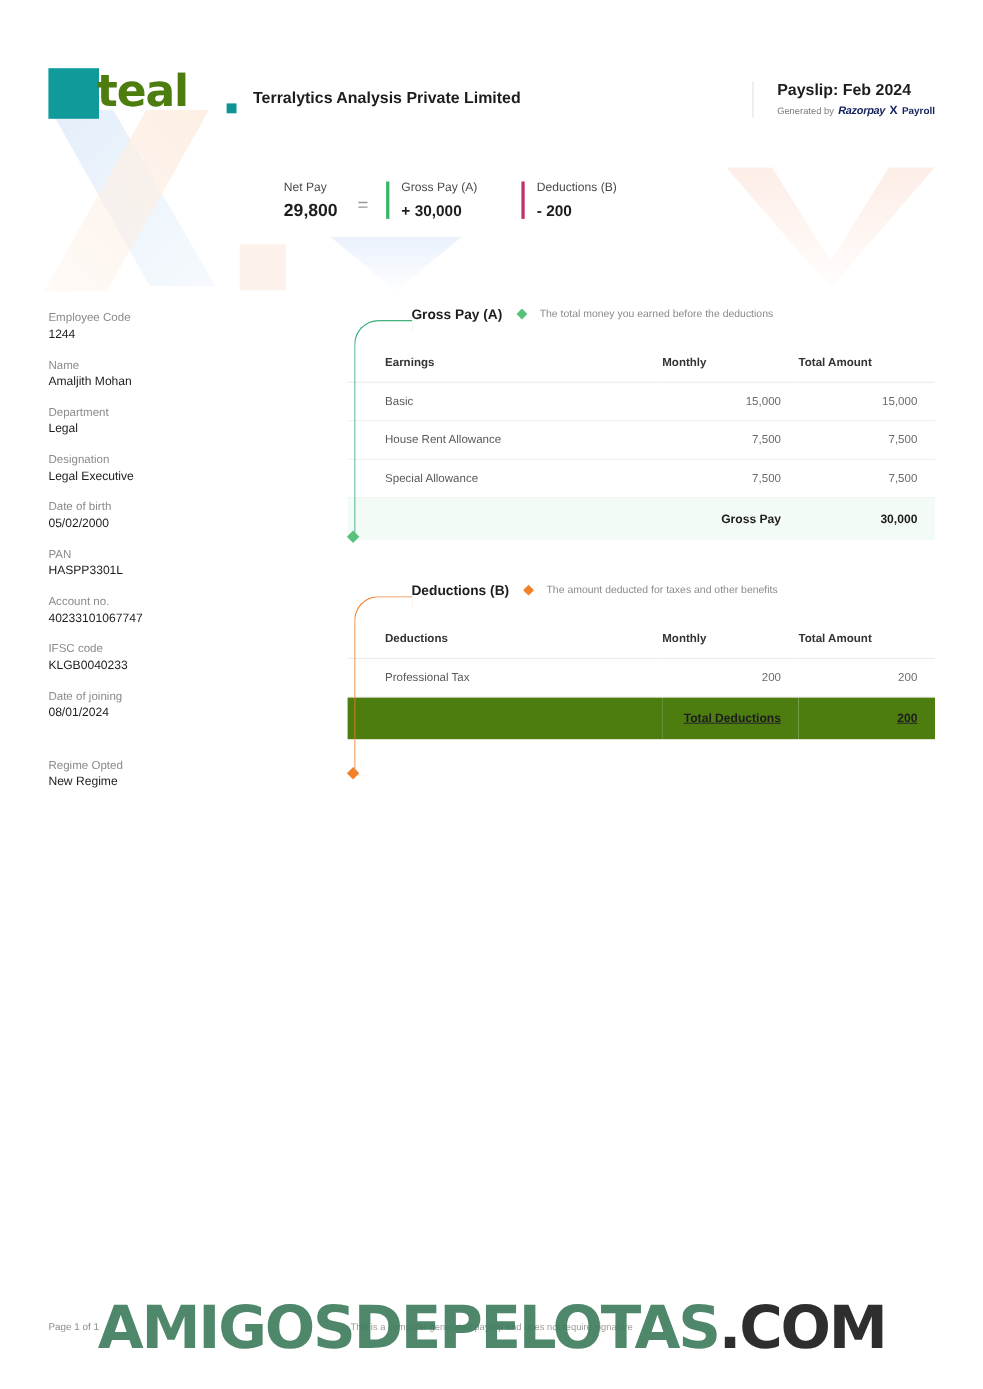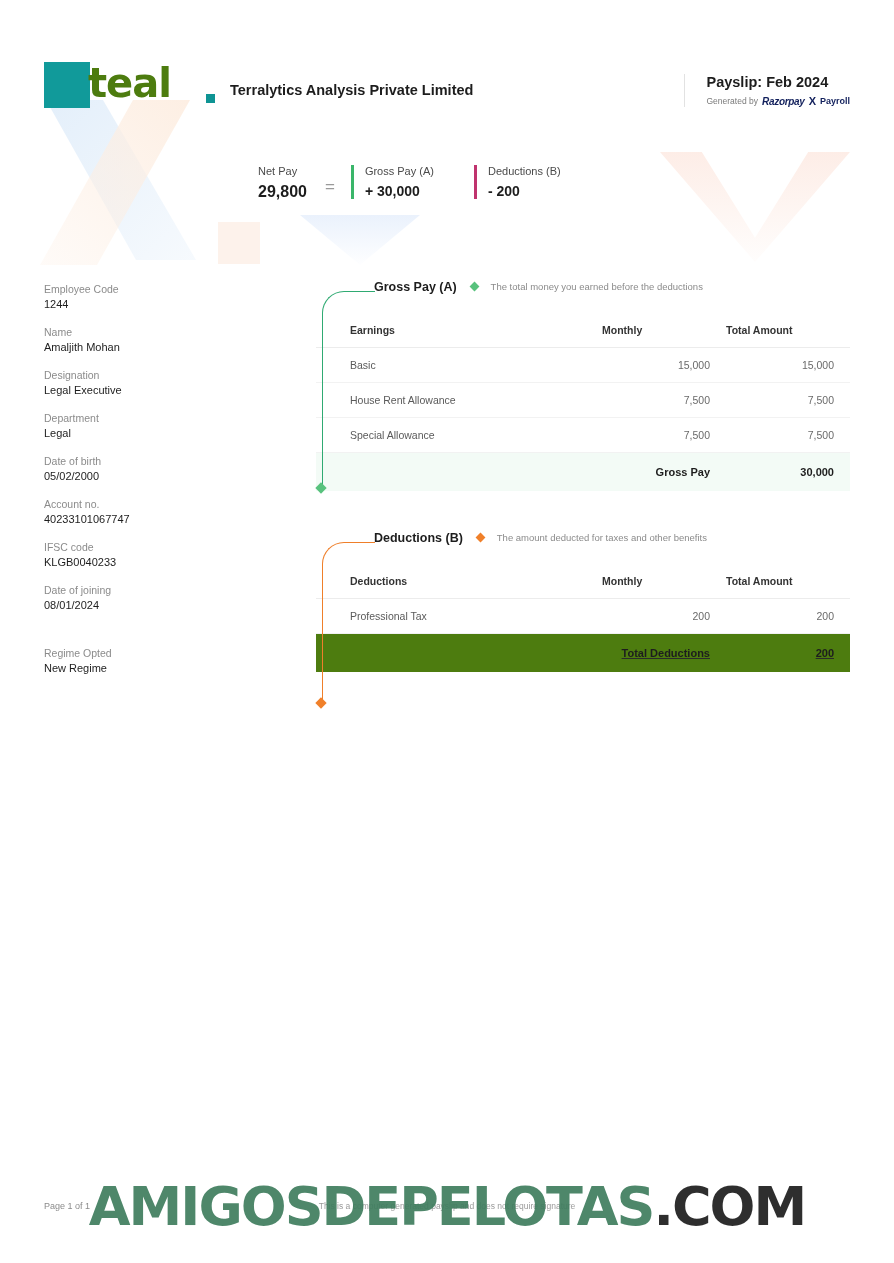--- a/index.html
+++ b/index.html
@@ -387,30 +387,34 @@
 <div class="info-col">
   <div class="info-row">
     <div class="info-label">Employee Code</div>
     <div class="info-value">1244</div>
   </div>
   <div class="info-row">
     <div class="info-label">Name</div>
     <div class="info-value">Amaljith Mohan</div>
   </div>
   <div class="info-row">
+    <div class="info-label">Department</div>
+    <div class="info-value">Legal</div>
+  </div>
+  <div class="info-row">
     <div class="info-label">Designation</div>
     <div class="info-value">Legal Executive</div>
   </div>
   <div class="info-row">
-    <div class="info-label">Department</div>
-    <div class="info-value">Legal</div>
-  </div>
-  <div class="info-row">
     <div class="info-label">Date of birth</div>
     <div class="info-value">05/02/2000</div>
+  </div>
+  <div class="info-row">
+    <div class="info-label">PAN</div>
+    <div class="info-value">HASPP3301L</div>
   </div>
   <div class="info-row">
     <div class="info-label">Account no.</div>
     <div class="info-value">40233101067747</div>
   </div>
   <div class="info-row">
     <div class="info-label">IFSC code</div>
     <div class="info-value">KLGB0040233</div>
   </div>
   <div class="info-row">

